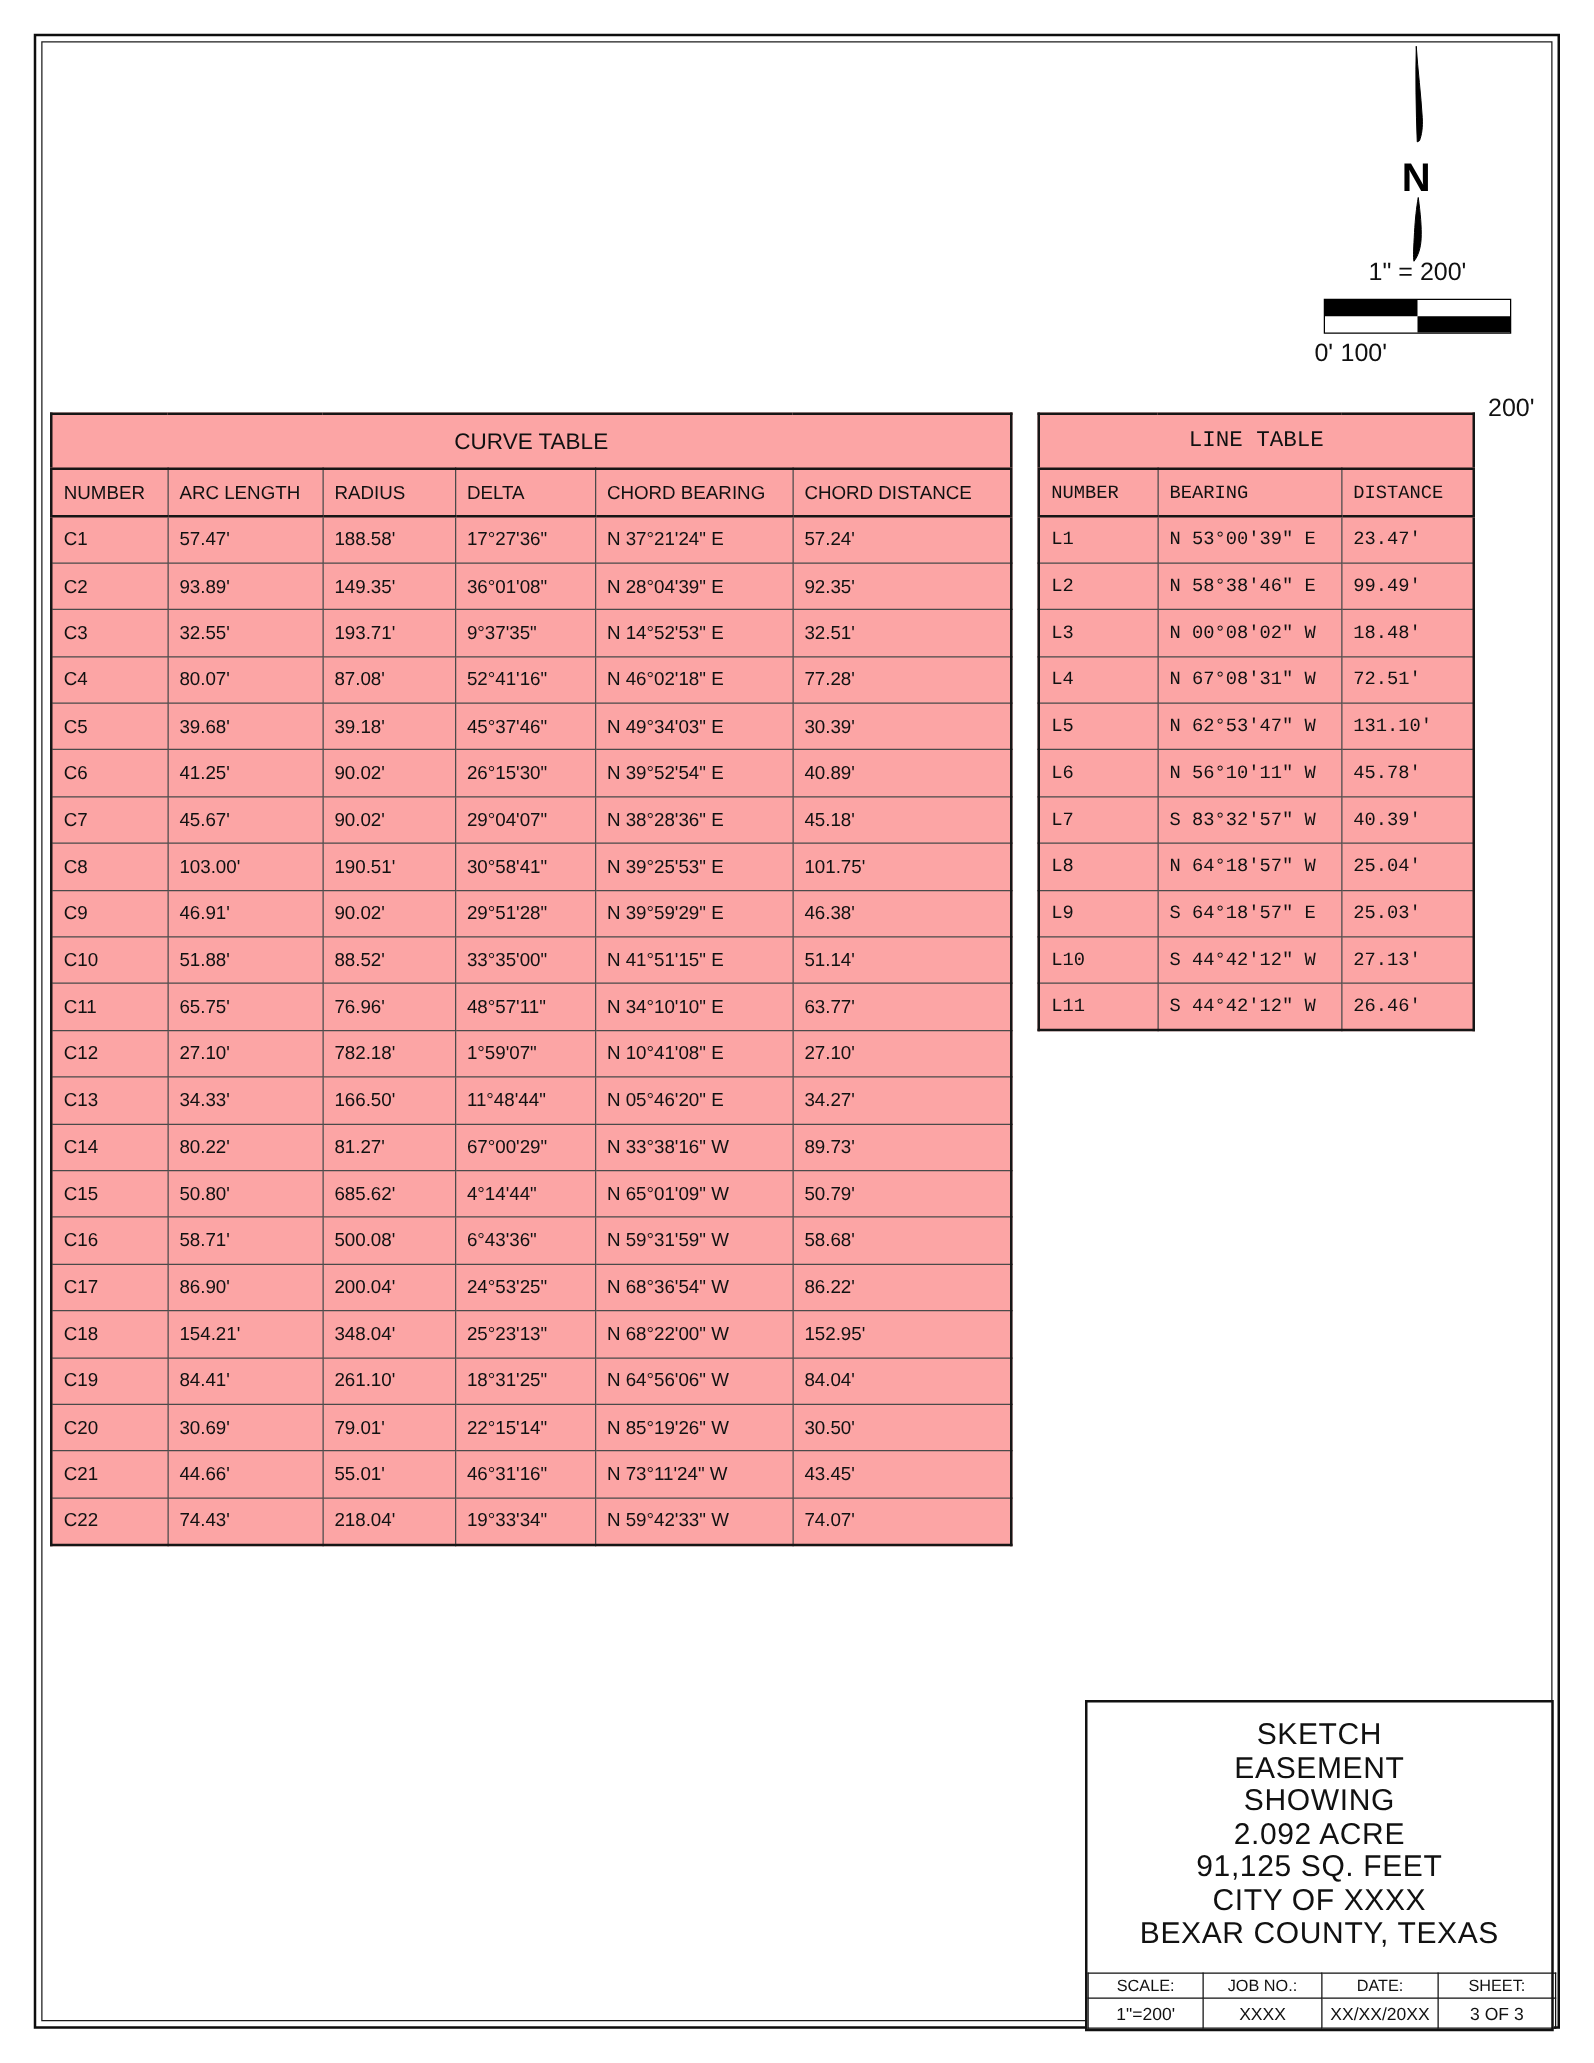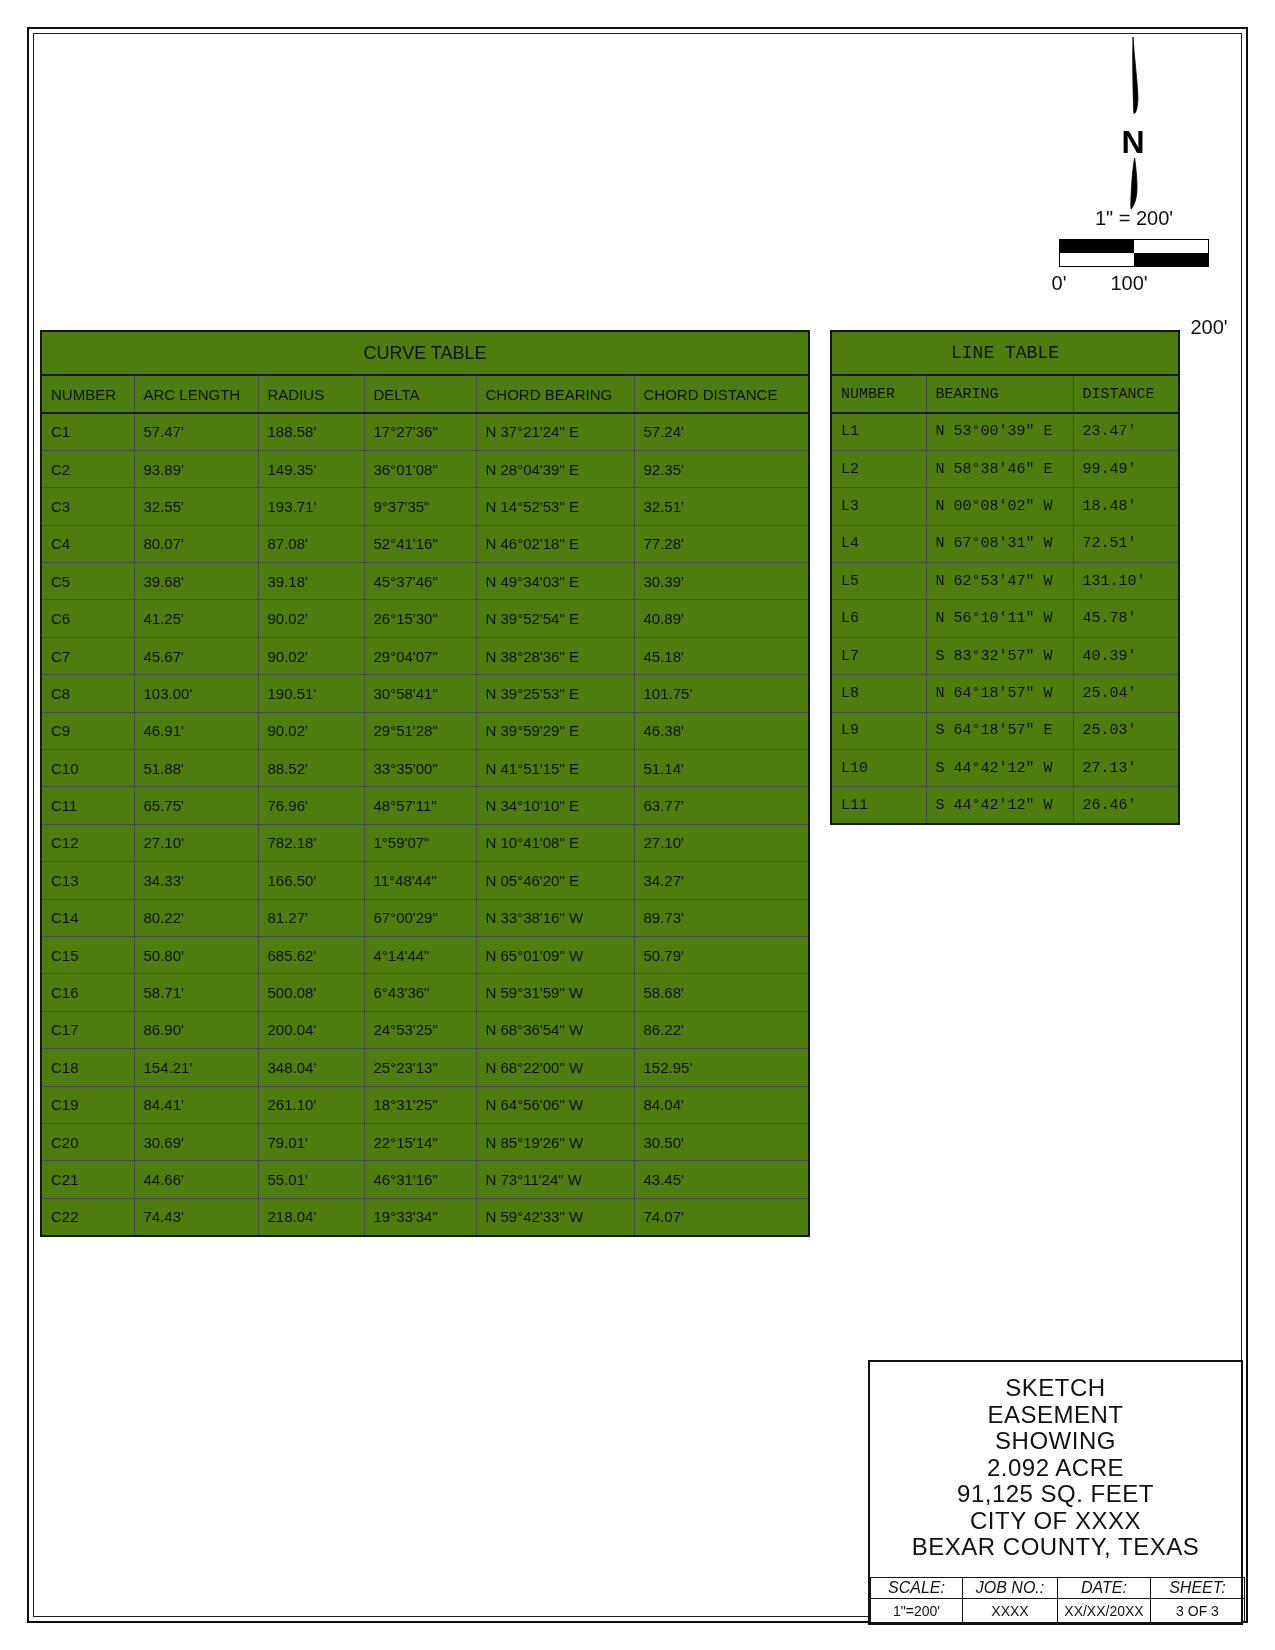--- a/index.html
+++ b/index.html
@@ -37,30 +37,30 @@
     box-sizing:border-box;
     background:#fff;
   }
   .scale-bar .sb-a { position:absolute; left:0; top:0; width:50%; height:50%; background:#000; }
   .scale-bar .sb-b { position:absolute; left:50%; top:50%; width:50%; height:50%; background:#000; }
   .scale-tick {
     position:absolute; top:272px; width:70px;
     text-align:center; font-size:20px; white-space:nowrap;
   }
   .tick-0 { left:1024px; }
-  .tick-1 { left:1094px; }
+  .tick-1 { left:1056px; }
   .tick-2 { left:1174px;margin-top:44px; }
 
   
   table.sheet-table {
     position:absolute;
     border-collapse:collapse;
     table-layout:fixed;
     border:2px solid #161616;
-    background:#4d7c0f;
+    background:#fca5a5;
   }
   #curve-table { left:40px; top:330px; }
   #line-table  { left:830px; top:330px;font-family:Liberation Mono, monospace; }
   table.sheet-table td {
     border:1px solid #4a4a4a;
     font-size:15px;
     padding:0 4px 0 9px;
     vertical-align:middle;
     white-space:nowrap;
     overflow:hidden;
@@ -99,21 +99,21 @@
     width:100%;
     border-collapse:collapse;
     table-layout:fixed;
   }
   .tb-fields td {
     border:1.5px solid #111;
     text-align:center;
     white-space:nowrap;
     overflow:hidden;
   }
-  .tb-fields tr.lbl td { height:17px; font-size:16px;font-style:italic; }
+  .tb-fields tr.lbl td { height:17px; font-size:13px; }
   .tb-fields tr.val td { height:21px; font-size:14px; }
 </style>
 </head>
 <body>
 
 <div class="outer-border"></div>
 <div class="inner-border"></div>
 
 <svg class="north-svg" width="66" height="182" viewBox="0 0 66 182">
   <path d="M33 1 C34.2 20 36.8 40 37.8 58 C38.3 66 37.3 72 35.6 76.5 L33.8 77.5 C32.8 51 32.4 25 33 1 Z" fill="#000" stroke="#000" stroke-width="0.8"></path>

